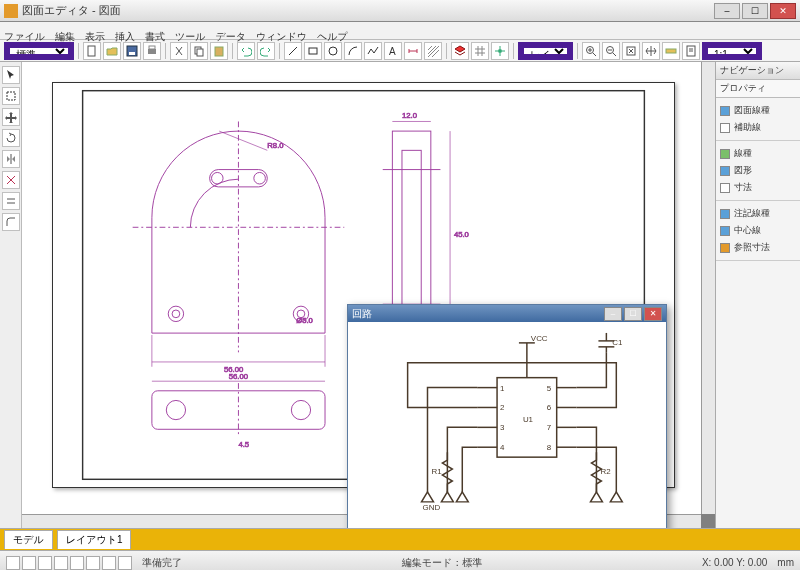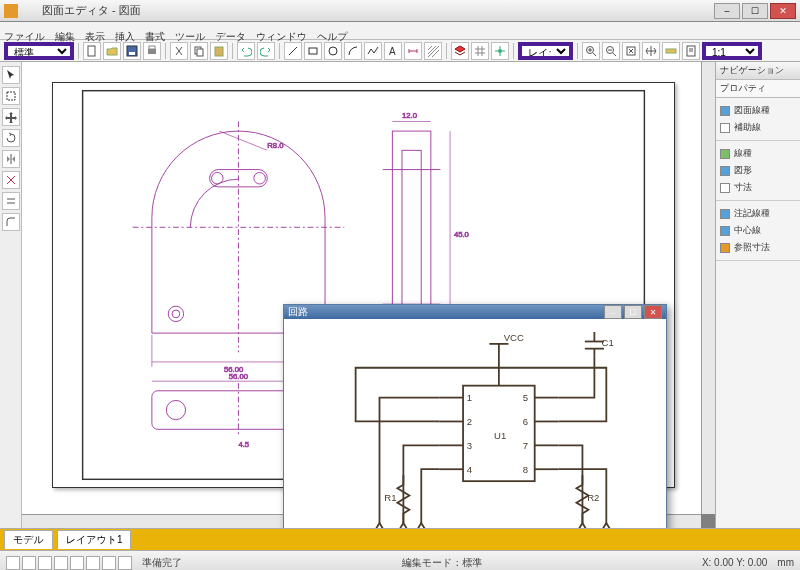--- a/index.html
+++ b/index.html
@@ -1,29 +1,29 @@
 <!DOCTYPE html>
 <html><head>
 <meta charset="utf-8">
 <style>
   * { box-sizing: border-box; margin: 0; padding: 0; }
   html, body { width: 800px; height: 570px; overflow: hidden; font-family: "MS UI Gothic", Arial, sans-serif; font-size: 10px; background: #e8e8e8; }
-  .titlebar { height: 22px; background: linear-gradient(#f7f7f7,#dcdcdc); border-bottom: 1px solid #888; display: flex; align-items: center; padding: 0 4px; gap: 20px; }
+  .titlebar { height: 22px; background: linear-gradient(#f7f7f7,#dcdcdc); border-bottom: 1px solid #888; display: flex; align-items: center; padding: 0 4px; }
   .titlebar .app-icon { width: 14px; height: 14px; background: #e39a2b; margin-right: 4px; }
   .titlebar .title { flex: 1; font-size: 11px; color: #333; }
   .win-btns { display: flex; gap: 2px; }
   .win-btn { width: 26px; height: 16px; background: #ddd; border: 1px solid #999; display: flex; align-items: center; justify-content: center; font-size: 9px; }
   .win-btn.close { background: #d2524f; color: #fff; border-color: #933; }
   .menubar { height: 18px; background: #f2f2f2; border-bottom: 1px solid #bbb; display: flex; align-items: center; padding: 0 4px; gap: 10px; }
   .menubar span { color: #333; margin-top: 12px; }
   .toolbar { height: 22px; background: #f4f4f4; border-bottom: 1px solid #aaa; display: flex; align-items: center; padding: 0 4px; gap: 2px; }
   .tool-btn { width: 18px; height: 18px; border: 1px solid #c0c0c0; background: #fff; display: flex; align-items: center; justify-content: center; }
   .tool-btn svg { width: 12px; height: 12px; }
   .sep { width: 1px; height: 16px; background: #bbb; margin: 0 2px; }
-  .tool-sel { height: 18px; font-size: 10px; border: 4px solid #4c1d95; background: #fff; padding: 0 2px; }
+  .tool-sel { height: 18px; font-size: 10px; border: 6px solid #4c1d95; background: #fff; padding: 0 2px; }
   .work { position: relative; height: calc(570px - 22px - 18px - 22px - 22px - 20px); display: flex; }
   .left-rail { width: 22px; background: #eee; border-right: 1px solid #bbb; display: flex; flex-direction: column; align-items: center; padding-top: 4px; gap: 3px; }
   .left-rail .tool-btn { width: 18px; height: 18px; }
   .canvas-wrap { flex: 1; position: relative; background: #808080; overflow: hidden; }
   .canvas-scroll { position: absolute; inset: 0 14px 14px 0; background: #fff; }
   .ruler-top { position: absolute; left: 18px; right: 14px; top: 0; height: 14px; background: #f0f0f0; border-bottom: 1px solid #999; }
   .ruler-left { position: absolute; top: 14px; bottom: 14px; left: 0; width: 18px; background: #f0f0f0; border-right: 1px solid #999; }
   .paper { position: absolute; left: 30px; top: 20px; right: 26px; bottom: 26px; background: #fff; border: 1px solid #333; box-shadow: 2px 2px 4px rgba(0,0,0,.3); }
   .drawing { width: 100%; height: 100%; }
   .sb-h { position: absolute; left: 0; right: 14px; bottom: 0; height: 14px; background: #e8e8e8; border-top: 1px solid #999; }
@@ -31,21 +31,21 @@
   .right-panel { width: 85px; background: #f4f4f4; border-left: 1px solid #aaa; display: flex; flex-direction: column; }
   .right-panel .hdr { height: 18px; background: linear-gradient(#f7f7f7,#ddd); border-bottom: 1px solid #bbb; font-size: 9px; padding: 2px 4px; color: #333; }
   .panel-group { padding: 4px; border-bottom: 1px solid #ccc; }
   .panel-item { display: flex; align-items: center; gap: 4px; padding: 2px 0; font-size: 9px; color: #333; }
   .panel-item .sw { width: 10px; height: 10px; border: 1px solid #888; }
   .tabbar { height: 22px; background: #eab308; border-top: 1px solid #aaa; display: flex; align-items: center; padding: 0 4px; gap: 4px; }
   .tab { padding: 2px 8px; background: #fff; border: 1px solid #aaa; border-bottom: none; font-size: 10px; }
   .statusbar { height: 24px; background: linear-gradient(#f4f4f4,#dcdcdc); border-top: 1px solid #aaa; display: flex; align-items: center; padding: 0 6px; gap: 10px; font-size: 10px; color: #444; }
   .status-icons { display: flex; gap: 2px; }
   .status-icons .dot { width: 14px; height: 14px; background: #fff; border: 1px solid #aaa; }
-  .float-win { position: absolute; right: 48px; bottom: -6px; width: 384px; height: 230px; background: #fff; border: 1px solid #5a7aa0; box-shadow: 3px 3px 8px rgba(0,0,0,.4); display: flex; flex-direction: column; }
+  .float-win { position: absolute; right: 48px; bottom: -6px; width: 320px; height: 230px; background: #fff; border: 1px solid #5a7aa0; box-shadow: 3px 3px 8px rgba(0,0,0,.4); display: flex; flex-direction: column; }
   .float-win .fw-title { height: 20px; background: linear-gradient(#6f94c1,#3f6aa0); color: #fff; display: flex; align-items: center; padding: 0 4px; font-size: 10px; }
   .float-win .fw-title span { flex: 1; }
   .fw-btn { width: 18px; height: 14px; background: #ddd; border: 1px solid #888; margin-left: 2px; display:flex; align-items:center; justify-content:center; font-size:8px; }
   .fw-btn.close { background: #d2524f; color:#fff; }
   .fw-body { flex: 1; background: #fff; }
 </style>
 </head>
 <body>
 
 <div class="titlebar">

